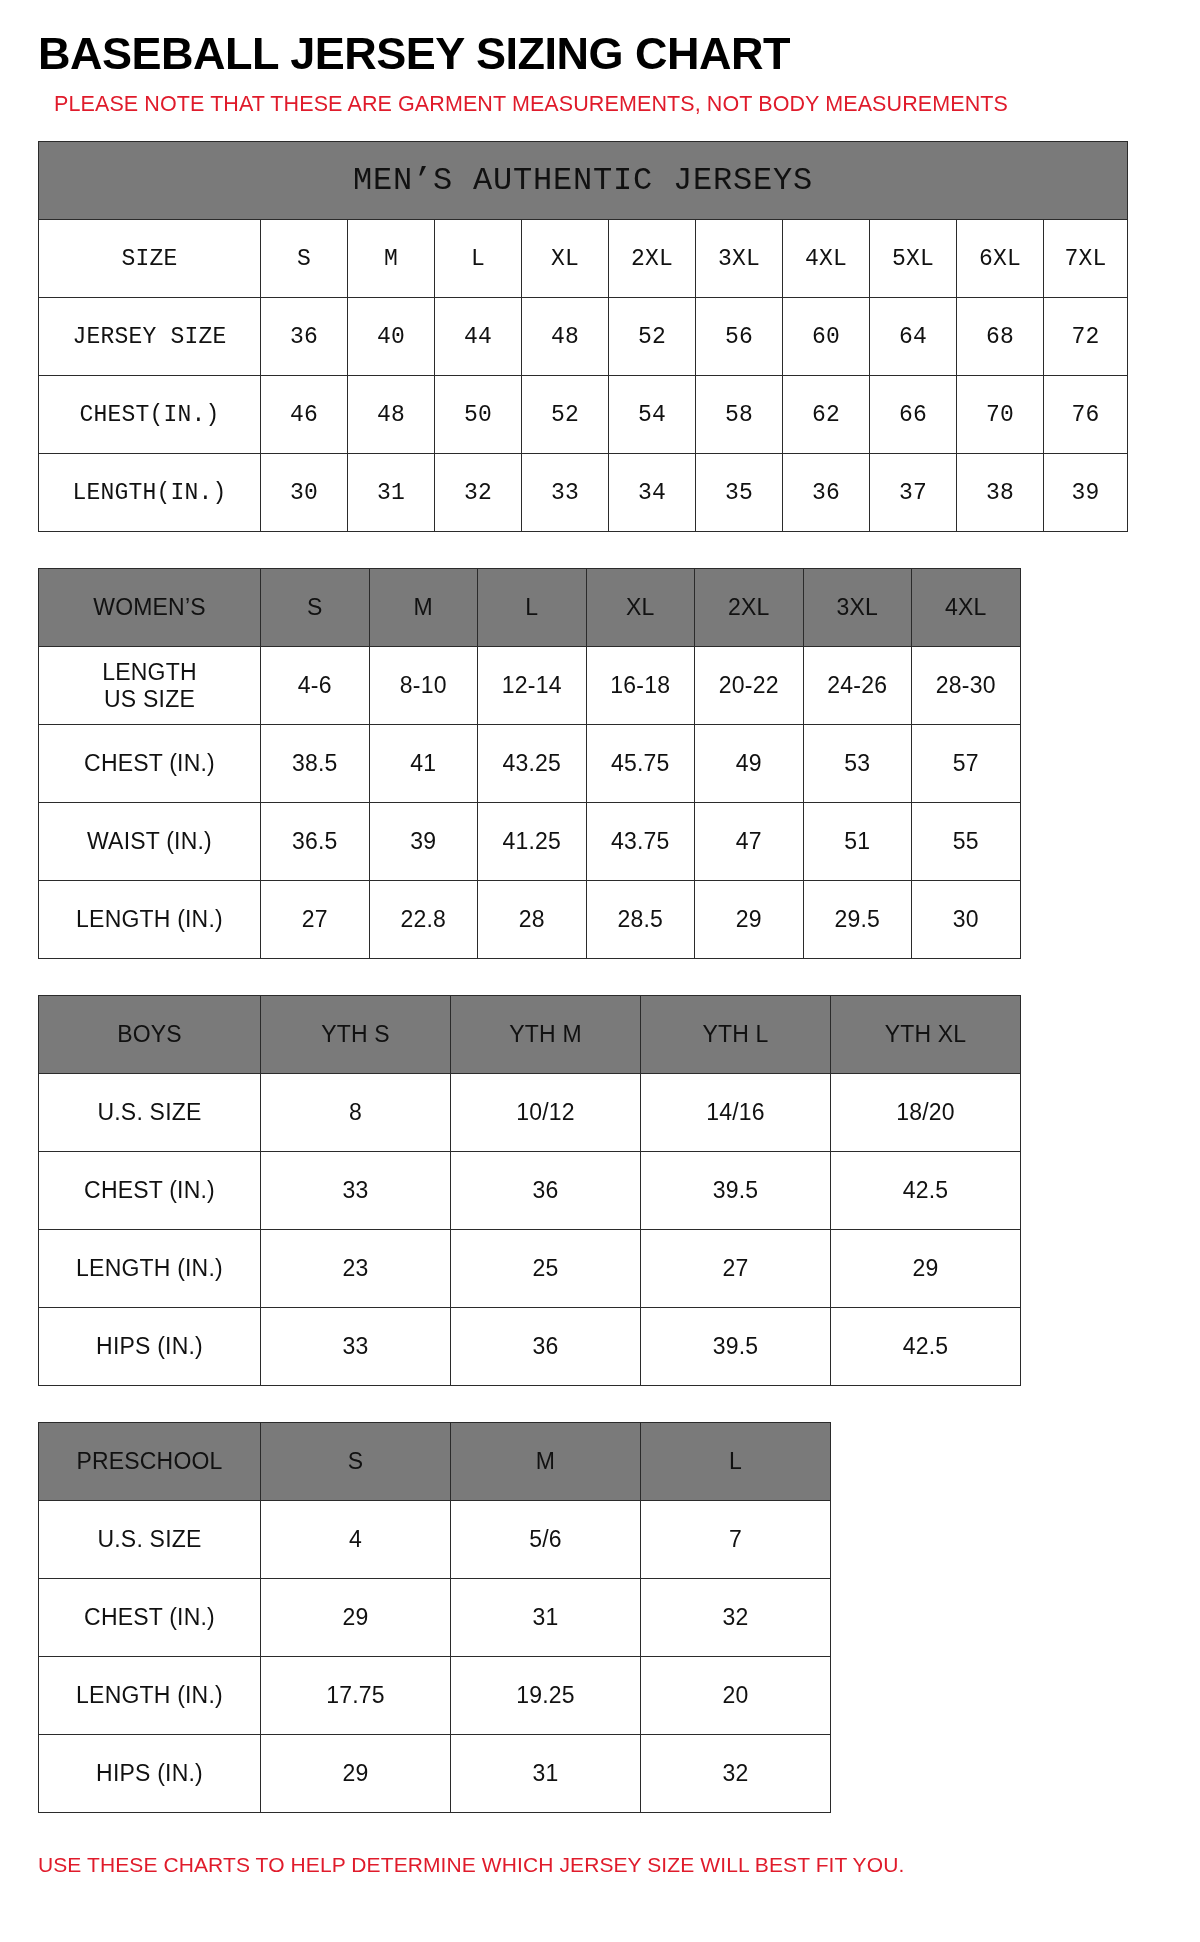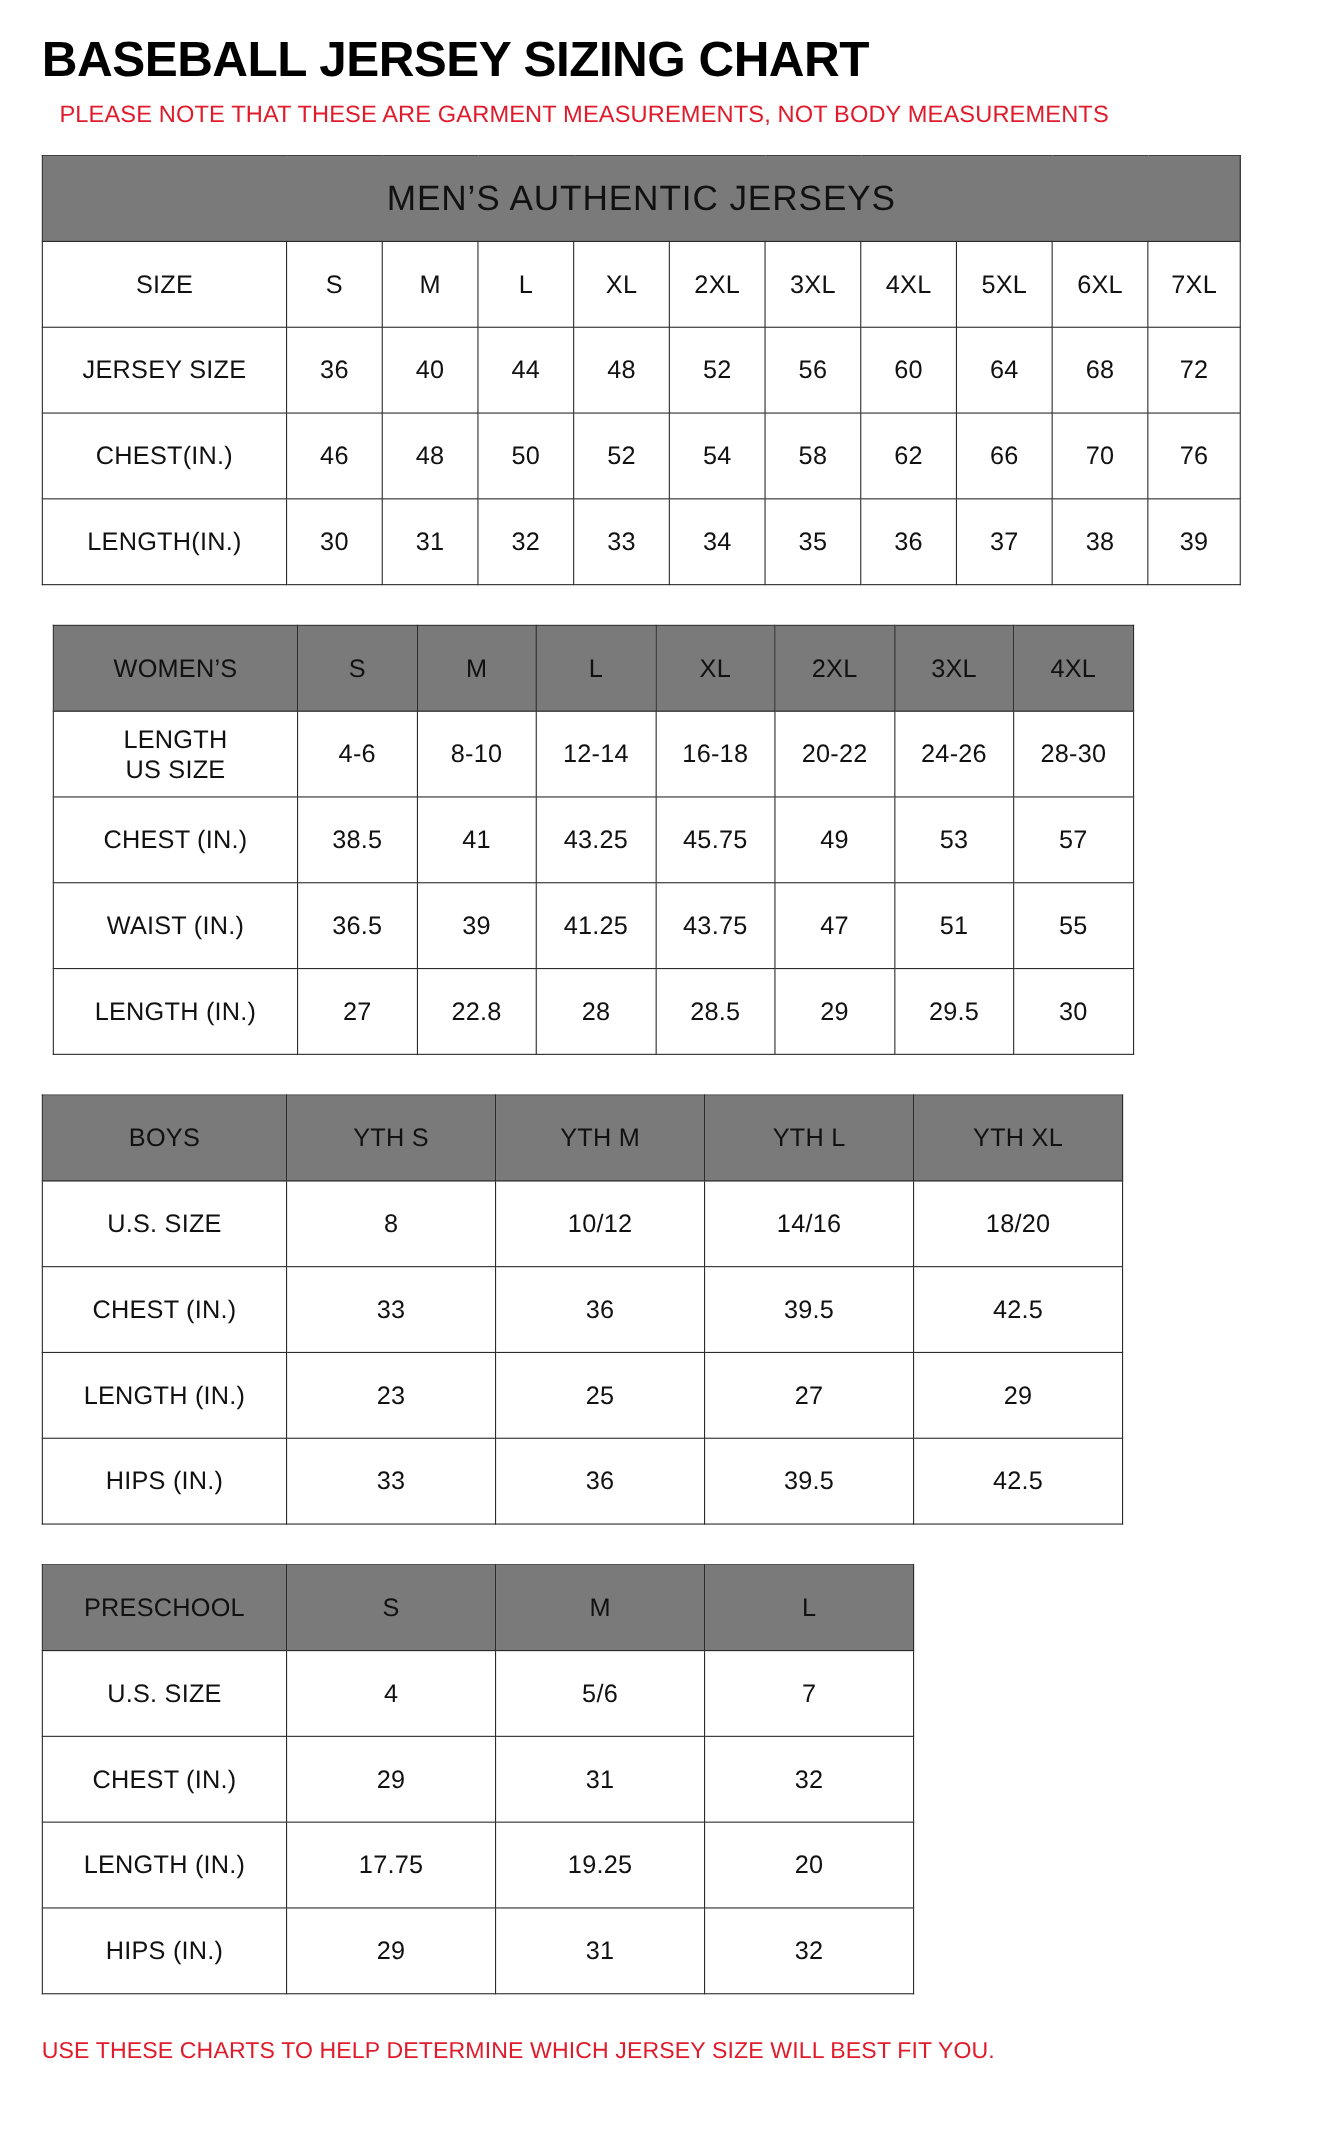--- a/index.html
+++ b/index.html
@@ -62,27 +62,27 @@
     font-size: 32px;
     letter-spacing: 0.8px;
   }
   .rowlabel {
     font-size: 23px;
     letter-spacing: 0.3px;
   }
   .two-line { line-height: 1.15; }
 
   
-  .men { width: 896px; }
+  .men { width: 896px; font-family: Liberation Mono, monospace; }
   .men col.lbl { width: 222px; }
   .men col.c   { width: 87px; }
   .men col.c7  { width: 84px; }
 
   
-  .women { width: 982px; margin-left: 10px; }
+  .women { width: 982px; }
   .women col.lbl { width: 222px; }
   .women col.c   { width: 108.5px; }
 
   
   .boys { width: 982px; }
   .boys col.lbl { width: 222px; }
   .boys col.c   { width: 190px; }
 
   
   .pre { width: 792px; border-radius: 11px; }

